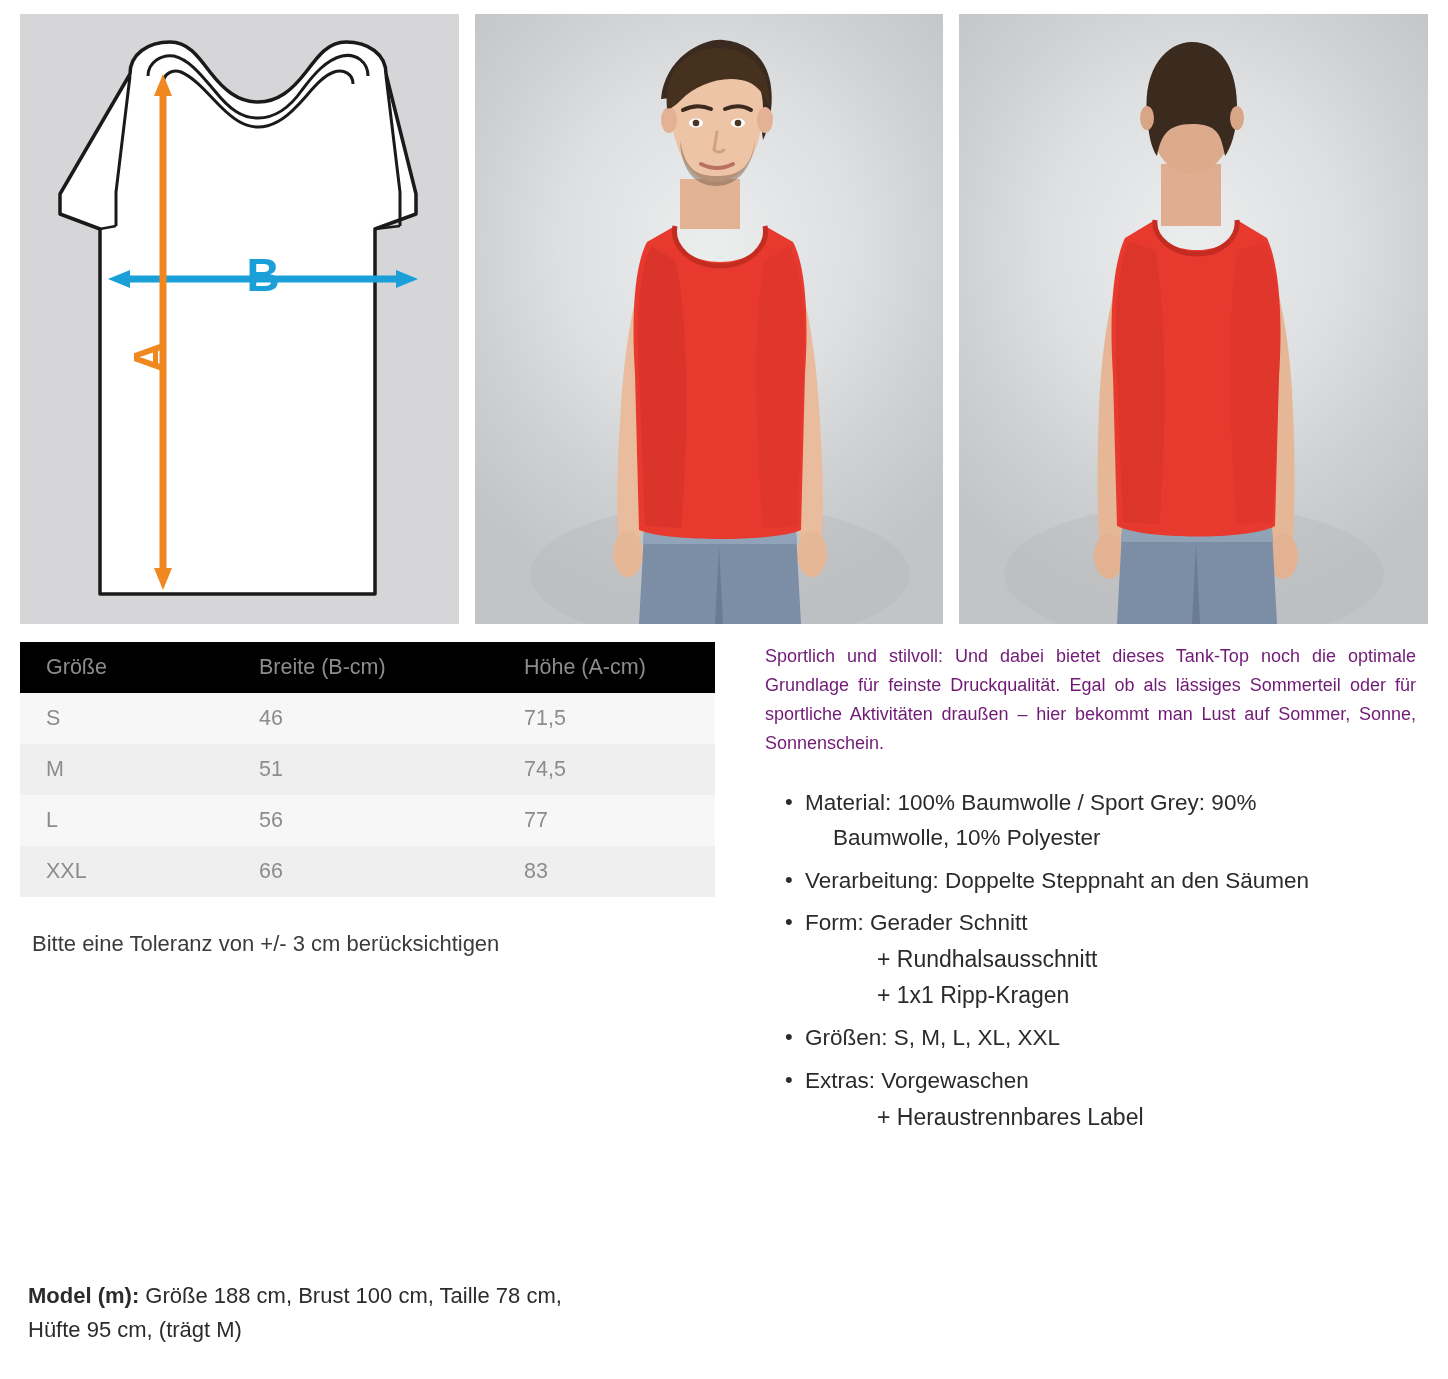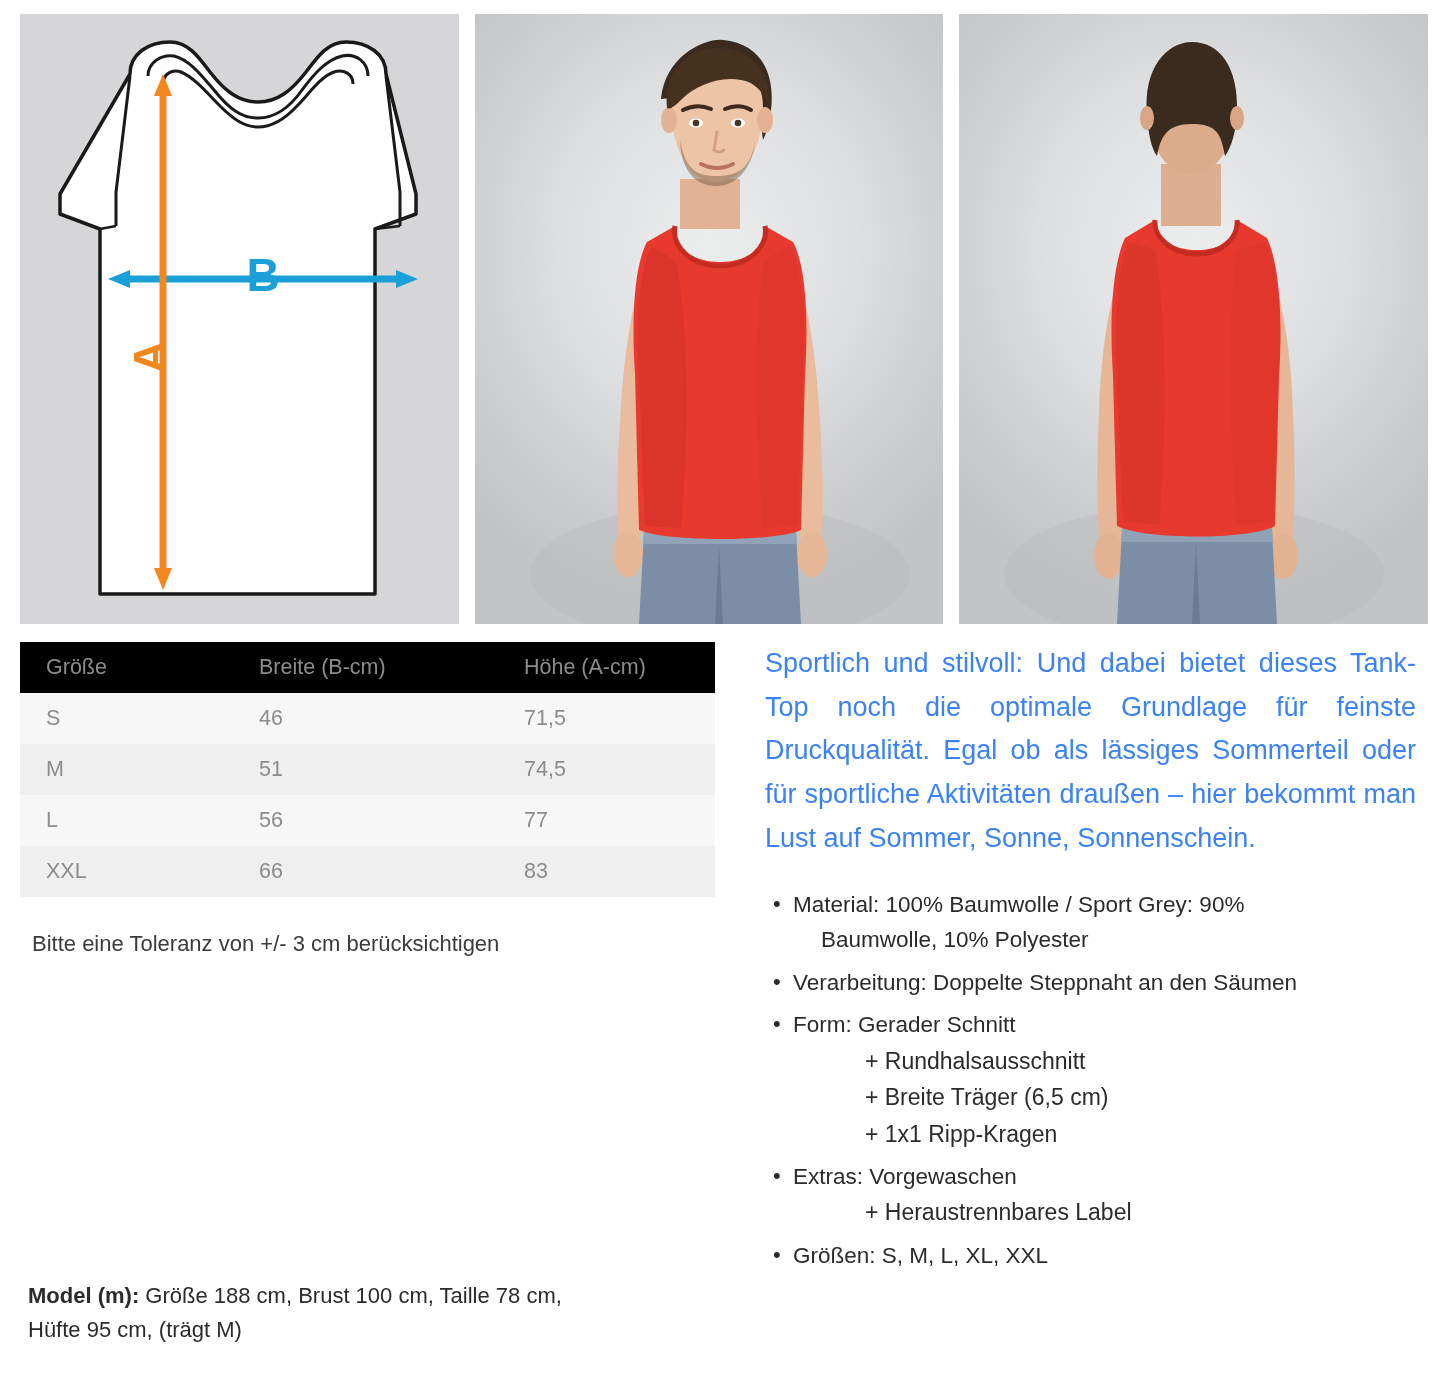--- a/index.html
+++ b/index.html
@@ -95,29 +95,29 @@
     bottom: 32px;
     width: 700px;
     font-size: 22px;
     line-height: 1.55;
     color: #2b2b2b;
   }
   .model-line b { font-weight: bold; }
 
   
   .intro {
-    font-size: 27px;
+    font-size: 18px;
     line-height: 1.62;
-    color: #3b82f6;
+    color: #701a75;
     text-align: justify;
     margin: 0 12px 26px 0;
   }
   ul.features {
     list-style: none;
-    margin: 4px;
+    margin: 16px;
     padding: 0;
   }
   ul.features > li {
     position: relative;
     font-size: 22.5px;
     line-height: 1.58;
     color: #2b2b2b;
     padding-left: 24px;
     margin-bottom: 7px;
   }
@@ -357,29 +357,28 @@
       <li>
         <span>Material: 100% Baumwolle / Sport Grey: 90%</span>
         <div class="cont-line">Baumwolle, 10% Polyester</div>
       </li>
       <li>
         <span>Verarbeitung: Doppelte Steppnaht an den Säumen</span>
       </li>
       <li>
         <span>Form: Gerader Schnitt</span>
         <div class="sub-line">+ Rundhalsausschnitt</div>
-        <div class="sub-line">+ Breite Träger (6,5 cm)</div>
         <div class="sub-line">+ 1x1 Ripp-Kragen</div>
+      </li>
+      <li>
+        <span>Größen:  S, M, L, XL, XXL</span>
       </li>
       <li>
         <span>Extras: Vorgewaschen</span>
         <div class="sub-line"> + Heraustrennbares Label</div>
-      </li>
-      <li>
-        <span>Größen:  S, M, L, XL, XXL</span>
       </li>
     </ul>
   </div>
 </div>
 
 <div class="model-line">
   <b>Model (m):</b><span> Größe 188 cm, Brust 100 cm, Taille 78 cm,</span><br>
   <span>Hüfte 95 cm, (trägt M)</span>
 </div>
 

